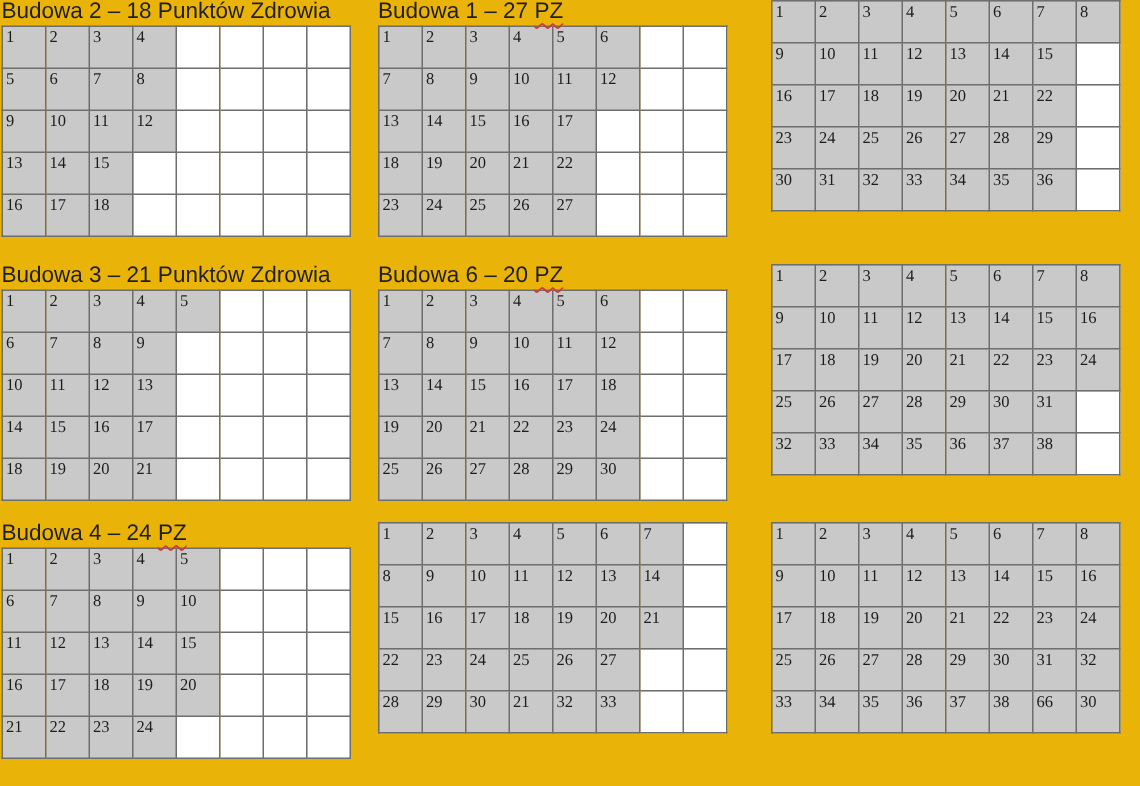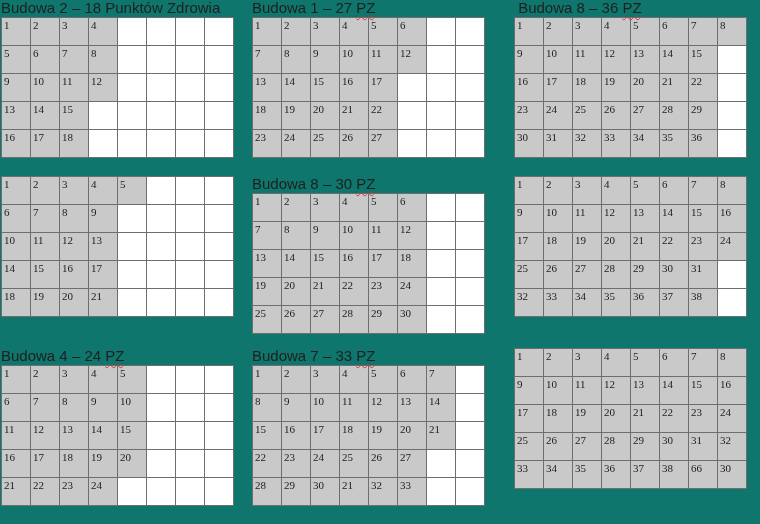--- a/index.html
+++ b/index.html
@@ -1,17 +1,17 @@
 <!DOCTYPE html>
 <html><head>
 <meta charset="utf-8">
 <style>
   html,body{margin:0;padding:0;background:#ffffff;}
   .page{
-    position:relative;width:760px;height:524px;background:#0f766e;
+    position:relative;width:760px;height:524px;background:#eab308;
     font-family:"Liberation Sans",sans-serif;overflow:hidden;
   }
   .block{position:absolute;width:234px;}
   .c0{left:1px}.c1{left:252px}.c2{left:514px}
   .r0{top:0}.r1{top:176px}.r2{top:348px}
   .block-title{
     height:17px;font-size:15px;line-height:16px;color:#1f1f1f;
     white-space:pre;letter-spacing:0;
   }
   .wavy{
@@ -147,21 +147,20 @@
             <td class="filled">27</td>
             <td class="empty"></td>
             <td class="empty"></td>
             <td class="empty"></td>
           </tr>
         </tbody>
       </table>
   </div>
 
   <div class="block c2 r0">
-    <div class="block-title"><span> Budowa 8 – 36 </span><span class="wavy">PZ</span></div>
     <table class="hp">
         <tbody>
           <tr>
             <td class="filled">1</td>
             <td class="filled">2</td>
             <td class="filled">3</td>
             <td class="filled">4</td>
             <td class="filled">5</td>
             <td class="filled">6</td>
             <td class="filled">7</td>
@@ -205,20 +204,21 @@
             <td class="filled">34</td>
             <td class="filled">35</td>
             <td class="filled">36</td>
             <td class="empty"></td>
           </tr>
         </tbody>
       </table>
   </div>
 
   <div class="block c0 r1">
+    <div class="block-title"><span>Budowa 3 – 21 Punktów Zdrowia</span><span class="wavy"></span></div>
     <table class="hp">
         <tbody>
           <tr>
             <td class="filled">1</td>
             <td class="filled">2</td>
             <td class="filled">3</td>
             <td class="filled">4</td>
             <td class="filled">5</td>
             <td class="empty"></td>
             <td class="empty"></td>
@@ -262,21 +262,21 @@
             <td class="empty"></td>
             <td class="empty"></td>
             <td class="empty"></td>
             <td class="empty"></td>
           </tr>
         </tbody>
       </table>
   </div>
 
   <div class="block c1 r1">
-    <div class="block-title"><span>Budowa 8 – 30 </span><span class="wavy">PZ</span></div>
+    <div class="block-title"><span>Budowa 6 – 20 </span><span class="wavy">PZ</span></div>
     <table class="hp">
         <tbody>
           <tr>
             <td class="filled">1</td>
             <td class="filled">2</td>
             <td class="filled">3</td>
             <td class="filled">4</td>
             <td class="filled">5</td>
             <td class="filled">6</td>
             <td class="empty"></td>
@@ -435,21 +435,20 @@
             <td class="empty"></td>
             <td class="empty"></td>
             <td class="empty"></td>
             <td class="empty"></td>
           </tr>
         </tbody>
       </table>
   </div>
 
   <div class="block c1 r2">
-    <div class="block-title"><span>Budowa 7 – 33 </span><span class="wavy">PZ</span></div>
     <table class="hp">
         <tbody>
           <tr>
             <td class="filled">1</td>
             <td class="filled">2</td>
             <td class="filled">3</td>
             <td class="filled">4</td>
             <td class="filled">5</td>
             <td class="filled">6</td>
             <td class="filled">7</td>

